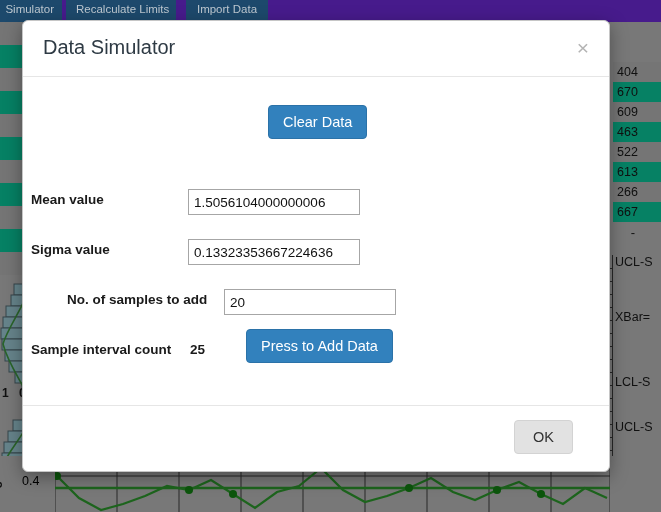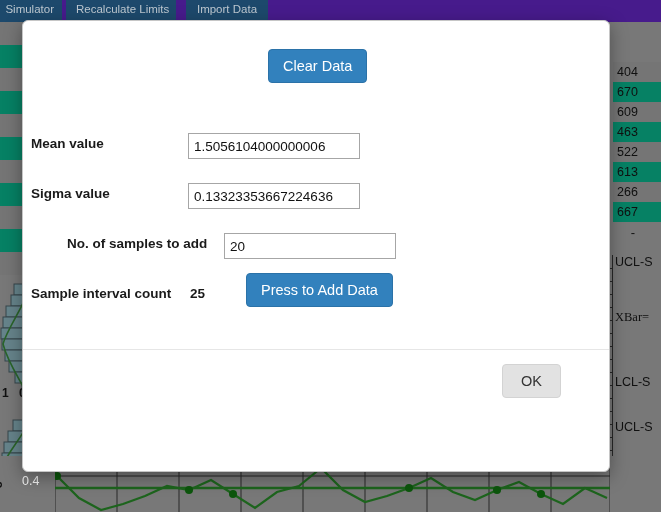--- a/index.html
+++ b/index.html
@@ -167,21 +167,21 @@
     transform-origin: left bottom;
     color: #111;
     font-size: 12.5px;
     font-weight: bold;
     white-space: nowrap;
   }
   .rc-ytick {
     position: absolute;
     left: 22px;
     top: 18px;
-    color: #ffffff;
+    color: #000000;
     font-size: 12.5px;
   }
   .rc-plot {
     position: absolute;
     left: 55px;
     top: 8px;
     width: 555px;
     height: 48px;
   }
 
@@ -305,21 +305,21 @@
     cursor: pointer;
     font-family: "Liberation Sans", sans-serif;
   }
   #cancel-btn {
     right: 120px;
     background: #ffffff;
     border: 1px solid #cfcfcf;
     color: #333;
   }
   #ok-btn {
-    right: 48px;
+    right: 36px;
     background: #e2e2e2;
     border: 1px solid #d3d3d3;
     color: #333;
   }
 </style>
 </head>
 <body>
 
 <div id="app">
 
@@ -411,21 +411,21 @@
     <div class="tick" style="top:411px;"></div>
     <div class="tick major" style="top:424px;"></div>
     <div class="tick" style="top:437px;"></div>
     <div class="tick" style="top:450px;"></div>
     <div class="tick" style="top:463px;"></div>
     <div class="tick" style="top:476px;"></div>
     <div class="tick major" style="top:489px;"></div>
     <div class="tick" style="top:502px;"></div>
 
     <span class="axis-label" style="top:255px;">UCL-S</span>
-    <span class="axis-label" style="top:310px;font-family:Liberation Serif, serif;">XBar=</span>
+    <span class="axis-label" style="top:310px;">XBar=</span>
     <span class="axis-label" style="top:375px;">LCL-S</span>
     <span class="axis-label" style="top:420px;">UCL-S</span>
     <span class="axis-label" style="top:485px;">RBar=</span>
 
     <div class="range-chart">
       <span class="rc-ylabel">Range</span>
       <span class="rc-ytick">0.4</span>
       <svg class="rc-plot" viewBox="0 0 555 48" preserveAspectRatio="none">
 
         <g stroke="#2b2b2b" stroke-width="1">
@@ -456,20 +456,24 @@
           <circle cx="486" cy="30" r="4"></circle>
         </g>
       </svg>
     </div>
   </div>
 
   <div class="modal-backdrop"></div>
 
   <div class="modal">
 
+    <div class="modal-header">
+      <span class="modal-title">Data Simulator</span>
+      <button class="modal-close">×</button>
+    </div>
 
     <div class="modal-body">
 
       <button class="btn-primary" id="clear-data-btn">Clear Data</button>
 
       <div class="form-row" id="row-mean">
         <span class="form-label">Mean value</span>
         <input class="form-input" type="text" value="1.5056104000000006" style="">
       </div>
 

